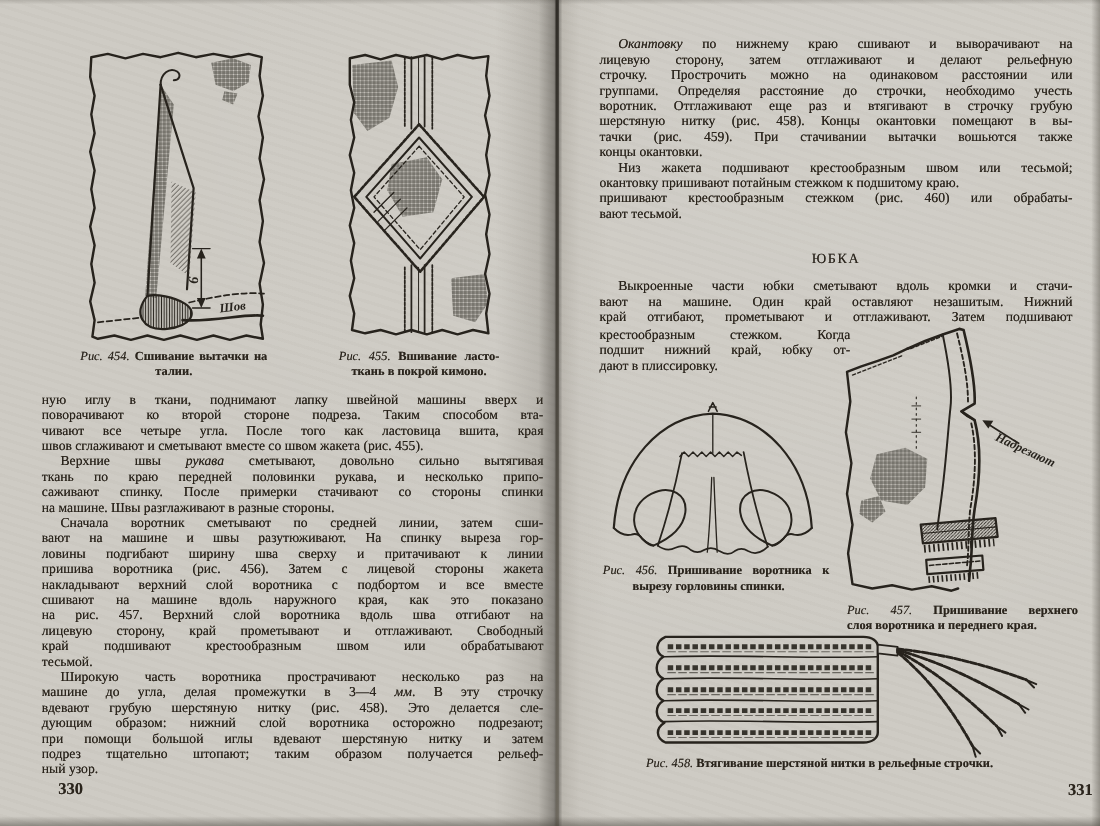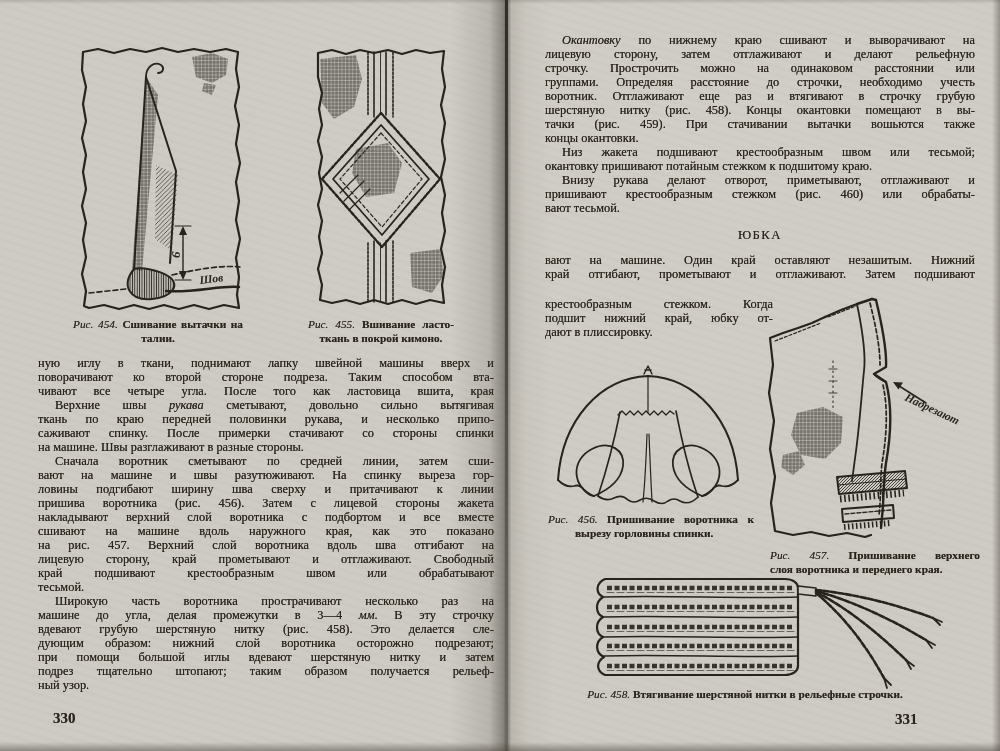--- a/index.html
+++ b/index.html
@@ -122,20 +122,21 @@
     </svg>
     <div class="cap" style="left:308px;top:318px;width:146px;">
         <div class="tl "><i>Рис. 455.</i> Вшивание ласто-</div>
         <div class="tl center">ткань в покрой кимоно.</div>
       </div>
 
     <div class="btxt" style="left:38px;top:356px;width:456px;">
         <div class="tl ">ную иглу в ткани, поднимают лапку швейной машины вверх и</div>
         <div class="tl ">поворачивают ко второй стороне подреза. Таким способом вта-</div>
         <div class="tl ">чивают все четыре угла. После того как ластовица вшита, края</div>
+        <div class="tl last">швов сглаживают и сметывают вместе со швом жакета (рис. 455).</div>
         <div class="tl ind">Верхние швы <i>рукава</i> сметывают, довольно сильно вытягивая</div>
         <div class="tl ">ткань по краю передней половинки рукава, и несколько припо-</div>
         <div class="tl ">саживают спинку. После примерки стачивают со стороны спинки</div>
         <div class="tl last">на машине. Швы разглаживают в разные стороны.</div>
         <div class="tl ind">Сначала воротник сметывают по средней линии, затем сши-</div>
         <div class="tl ">вают на машине и швы разутюживают. На спинку выреза гор-</div>
         <div class="tl ">ловины подгибают ширину шва сверху и притачивают к линии</div>
         <div class="tl ">пришива воротника (рис. 456). Затем с лицевой стороны жакета</div>
         <div class="tl ">накладывают верхний слой воротника с подбортом и все вместе</div>
         <div class="tl ">сшивают на машине вдоль наружного края, как это показано</div>
@@ -161,28 +162,28 @@
         <div class="tl ind"><i>Окантовку</i> по нижнему краю сшивают и выворачивают на</div>
         <div class="tl ">лицевую сторону, затем отглаживают и делают рельефную</div>
         <div class="tl ">строчку. Прострочить можно на одинаковом расстоянии или</div>
         <div class="tl ">группами. Определяя расстояние до строчки, необходимо учесть</div>
         <div class="tl ">воротник. Отглаживают еще раз и втягивают в строчку грубую</div>
         <div class="tl ">шерстяную нитку (рис. 458). Концы окантовки помещают в вы-</div>
         <div class="tl ">тачки (рис. 459). При стачивании вытачки вошьются также</div>
         <div class="tl last">концы окантовки.</div>
         <div class="tl ind">Низ жакета подшивают крестообразным швом или тесьмой;</div>
         <div class="tl last">окантовку пришивают потайным стежком к подшитому краю.</div>
-        <div class="tl ind">Внизу рукава делают отворот, приметывают, отглаживают и</div>
         <div class="tl ">пришивают крестообразным стежком (рис. 460) или обрабаты-</div>
         <div class="tl last">вают тесьмой.</div>
       </div>
 
     <div class="heading" style="left:545px;top:228px;width:430px;">ЮБКА</div>
 
     <div class="btxt" style="left:545px;top:253px;width:430px;">
+        <div class="tl ind">Выкроенные части юбки сметывают вдоль кромки и стачи-</div>
         <div class="tl ">вают на машине. Один край оставляют незашитым. Нижний</div>
         <div class="tl ">край отгибают, прометывают и отглаживают. Затем подшивают</div>
       </div>
 
     <div class="btxt" style="left:545px;top:297px;width:228px;">
         <div class="tl ">крестообразным стежком. Когда</div>
         <div class="tl ">подшит нижний край, юбку от-</div>
         <div class="tl last">дают в плиссировку.</div>
       </div>
 
@@ -264,21 +265,21 @@
         </g>
         <g stroke-width="1.8">
           <path d="M344,42 l9,4 M344,42 l7,7 M337,64 l9,5 M337,64 l6,8 M317,84 l8,6 M317,84 l5,9 M295,102 l7,7 M295,102 l3,10"></path>
         </g>
       </g>
     </svg>
     <div class="cap" style="left:545px;top:688px;width:400px;">
         <div class="tl center"><i>Рис. 458.</i> Втягивание шерстяной нитки в рельефные строчки.</div>
       </div>
 
-    <div class="pagenum" style="left:895px;top:711px;">331</div>
+    <div class="pagenum" style="left:971px;top:711px;">331</div>
   </div>
 
   <div class="gutter"></div>
   <div class="gutter-line"></div>
   <div class="edge-b"></div>
   <div class="edge-r"></div>
   <div class="edge-t"></div>
 </div>
 
 </body></html>

